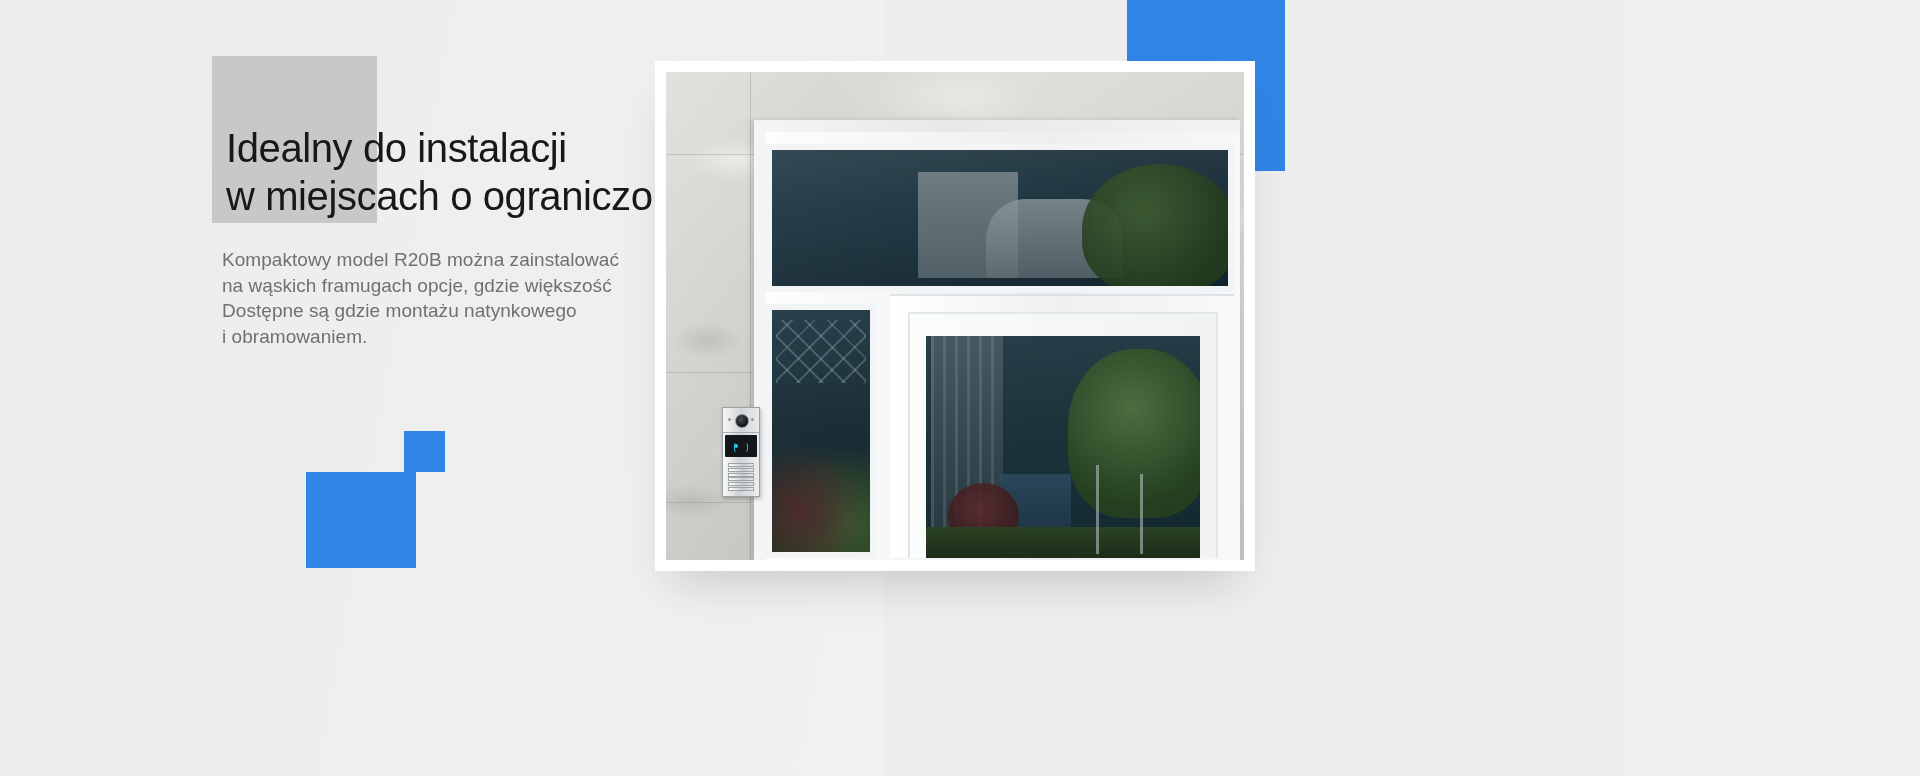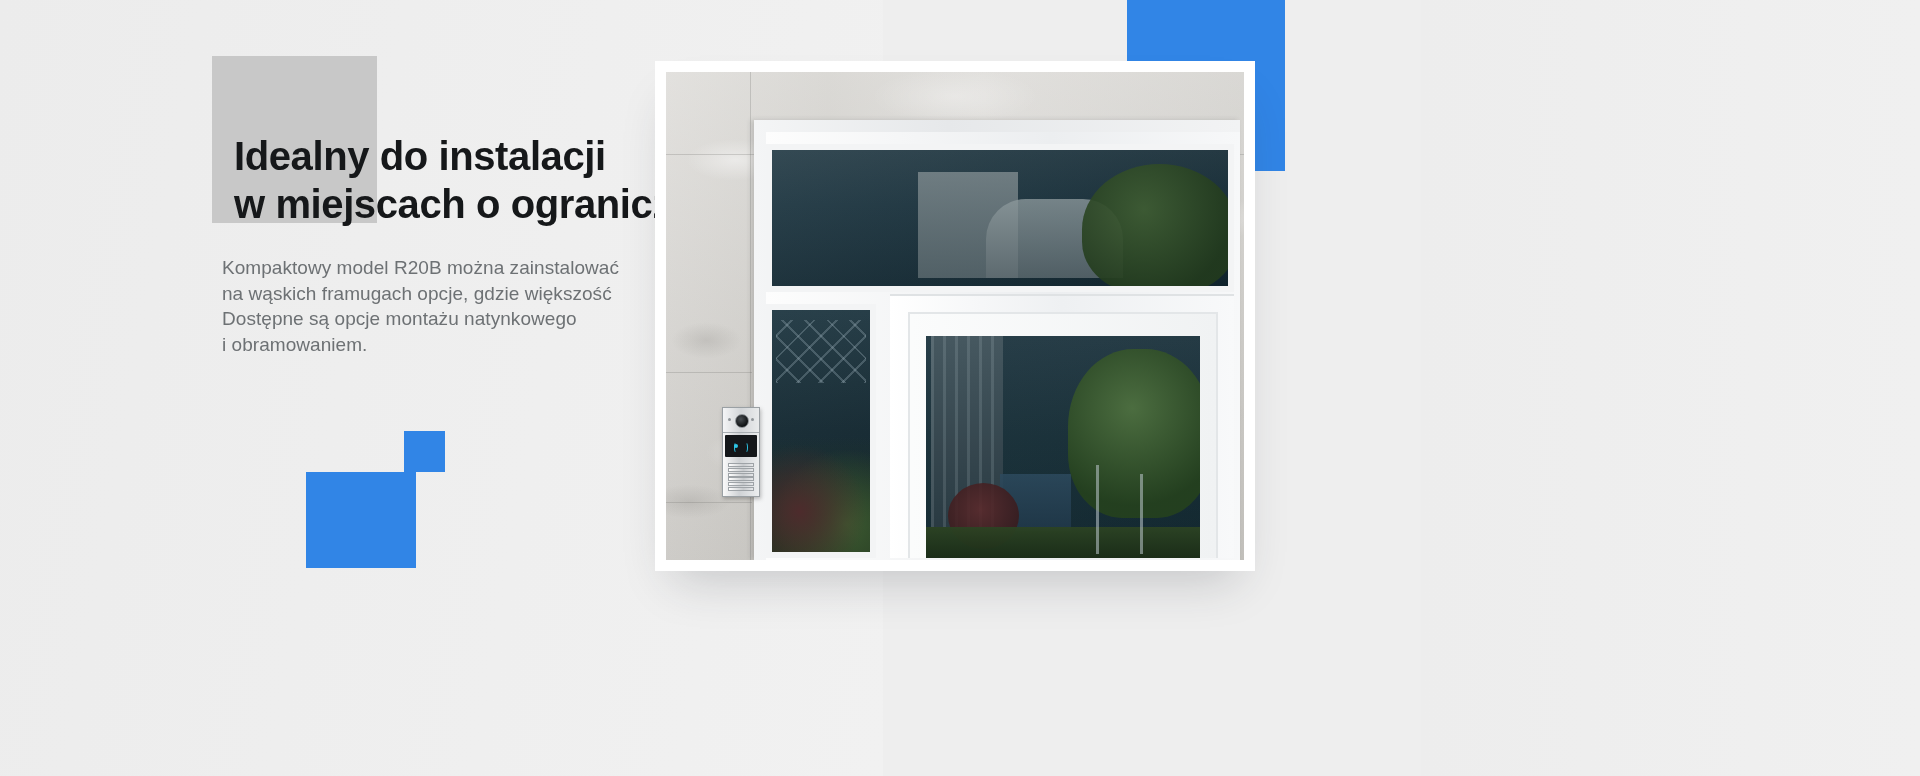--- a/index.html
+++ b/index.html
@@ -78,24 +78,24 @@
   }
 
   
   .text-col {
     position: absolute;
     left: 222px;
     top: 120px;
     width: 470px;
   }
   .headline {
-    margin: 12px;
+    margin: 4px;
     font-size: 40px;
     line-height: 48px;
-    font-weight: 700;
+    font-weight: 400;
     letter-spacing: -0.4px;
     color: #16181a;
   }
   .headline .hl-line { display: block; white-space: nowrap; }
 
   .body-copy {
     margin: 27px 0 16px 0;
     font-size: 19px;
     line-height: 25.5px;
     color: #6d7174;
@@ -456,21 +456,21 @@
   <div class="shape-blue-large"></div>
 
   <div class="text-col">
     <h1 class="headline">
       <span class="hl-line">Idealny do instalacji</span>
       <span class="hl-line">w miejscach o ograniczonej</span>
     </h1>
     <p class="body-copy">
       <span class="p-line">Kompaktowy model R20B można zainstalować</span>
       <span class="p-line">na wąskich framugach opcje, gdzie większość</span>
-      <span class="p-line">Dostępne są opcje montażu natynkowego</span>
+      <span class="p-line">Dostępne są gdzie montażu natynkowego</span>
       <span class="p-line">i obramowaniem.</span>
     </p>
   </div>
 
   <div class="photo-card">
     <div class="photo-inner">
 
       <span class="sr-only">Szklane drzwi wejściowe z kamiennym obramowaniem i wideodomofonem R20B zamontowanym na wąskiej framudze</span>
 
       <div class="wall">

